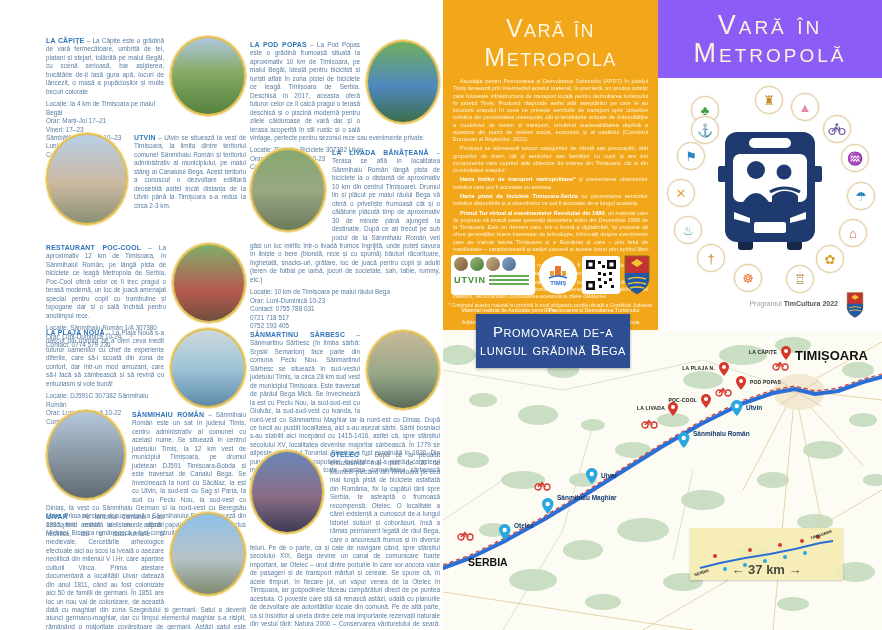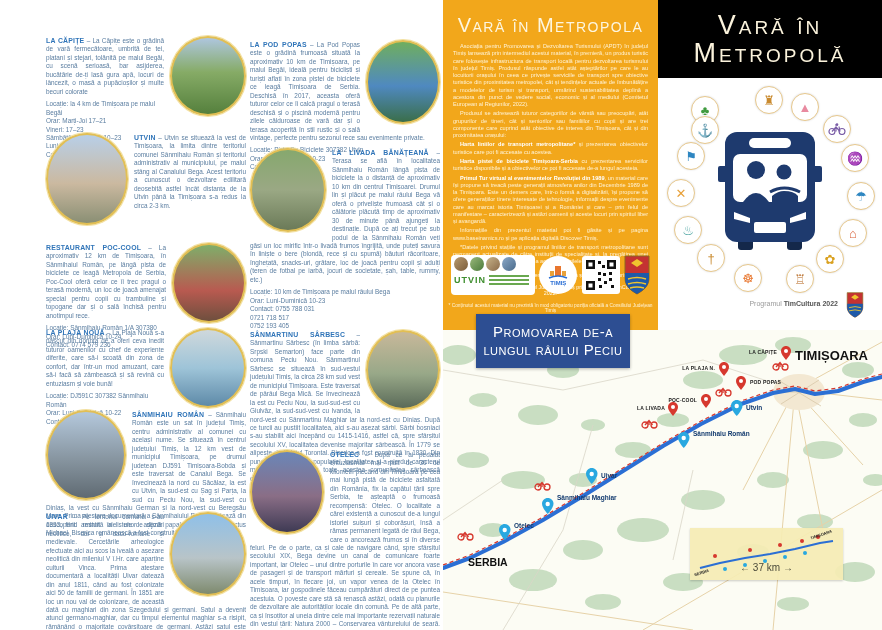--- a/index.html
+++ b/index.html
@@ -17,21 +17,21 @@
   .p-terrace{background:linear-gradient(180deg,#7fae6a 0%,#b85a50 60%,#6e4f3e 100%);}
   .p-pool{background:linear-gradient(180deg,#6fae5f 0%,#4f89c0 55%,#3a6e4a 100%);}
   .p-orchard{background:linear-gradient(180deg,#86a86e 0%,#9aa884 50%,#6b7a58 100%);}
   .p-river{background:linear-gradient(180deg,#cfd8dc 0%,#9ec4d8 50%,#5e8aa8 100%);}
   .p-lock{background:linear-gradient(180deg,#b4c8dc 0%,#8795a0 55%,#5f6a72 100%);}
   .p-uivar{background:linear-gradient(180deg,#8fc0e8 0%,#b8c4c8 55%,#7e8a6e 100%);}
   .p-pond{background:linear-gradient(180deg,#c8b89a 0%,#98a888 55%,#5a6a58 100%);}
   .p-dusk{background:linear-gradient(180deg,#6a86b8 0%,#8a6e86 55%,#3e3a54 100%);}
   
   #mid{position:absolute;left:443px;top:0;width:215px;height:330px;background:#f2a71b;}
-  #mid .title{margin-top:14px;text-align:center;font-variant:small-caps;font-size:20px;
+  #mid .title{margin-top:14px;text-align:center;font-variant:small-caps;font-size:25px;
       letter-spacing:1.5px;color:#fdf6e0;font-weight:500;}
   #mid .body{margin:6px 10px 0 10px;color:#fff3d6;font-size:5.6px;line-height:1.3;text-align:justify;}
   #mid .body p{margin:0 0 2px 0;text-indent:7px;}
   #mid .body b{color:#ffffff;}
   #mid .credits{margin:6px 12px 0 12px;color:#fff8e8;font-size:5.4px;text-align:center;white-space:pre-line;}
   #mid .footnote{position:absolute;left:0;right:0;top:303px;text-align:center;color:#fff3d6;font-size:4.8px;}
   .logos{position:absolute;left:8px;top:252px;width:199px;height:46px;display:flex;align-items:center;justify-content:space-between;}
   .logo-apdt{width:84px;height:40px;background:#fff;border-radius:4px;padding:2px 3px;box-sizing:border-box;}
   .logo-apdt .thumbs{display:flex;gap:2px;}
   .logo-apdt .thumbs span{width:14px;height:14px;border-radius:50%;display:inline-block;}
@@ -41,36 +41,36 @@
   .apdt-bars i{display:block;width:40px;height:2.5px;background:#69a84f;margin:1.5px 0;}
   .logo-timis{width:38px;height:38px;background:#fff;border-radius:50%;display:flex;flex-direction:column;
       align-items:center;justify-content:center;color:#2b6fd4;font-size:6px;font-weight:bold;}
   .logo-qr{width:38px;height:38px;background:#fff;border-radius:3px;display:flex;align-items:center;justify-content:center;}
   
   #ciclo{position:absolute;left:476px;top:314px;width:154px;height:54px;background:#2d4e92;
       color:#fff;display:flex;flex-direction:column;align-items:center;justify-content:center;
       font-variant:small-caps;font-size:15px;line-height:1.2;letter-spacing:.5px;box-shadow:0 1px 3px rgba(0,0,0,.3);}
   
   #right{position:absolute;left:658px;top:0;width:224px;height:330px;background:#fff;}
-  #right .head{position:absolute;left:0;top:0;width:224px;height:78px;background:#000000;
+  #right .head{position:absolute;left:0;top:0;width:224px;height:78px;background:#8b5cf6;
       display:flex;flex-direction:column;align-items:center;justify-content:center;}
   #right .head div{font-variant:small-caps;color:#fbf3dc;font-size:27px;line-height:1.05;letter-spacing:3px;}
   .icn{position:absolute;width:26px;height:26px;border-radius:50%;background:#fff;border:1px solid #e8c98e;
       box-shadow:0 0 2px rgba(0,0,0,.15);display:flex;align-items:center;justify-content:center;
       font-size:13px;line-height:1;}
   .program{position:absolute;left:30px;top:300px;width:150px;text-align:right;font-size:7px;color:#9a9a9a;}
   .program b{color:#555;}
   
   #map{position:absolute;left:443px;top:330px;width:439px;height:300px;background:#fcfcf4;overflow:hidden;}
   .pin-label-red{position:absolute;font-size:5px;font-weight:bold;color:#222;letter-spacing:.2px;}
   .pin-label-blue{position:absolute;font-size:6.5px;font-weight:bold;color:#123a6e;line-height:1.1;}
   .city{position:absolute;font-weight:800;color:#111;}
   .inset{position:absolute;left:247px;top:198px;width:153px;height:52px;background:rgba(245,236,180,.93);
       box-shadow:0 1px 2px rgba(0,0,0,.2);}
-  .inset .dist{position:absolute;left:0;right:0;top:34px;text-align:center;font-size:10px;font-weight:normal;color:#4a4a3a;}
+  .inset .dist{position:absolute;left:0;right:0;top:34px;text-align:center;font-size:13px;font-weight:bold;color:#4a4a3a;}
   .inset .endlab{position:absolute;font-size:4px;font-weight:bold;color:#222;transform:rotate(-18deg);}
 </style>
 </head>
 <body>
 
 <div id="page">
 
   <div class="block" style="left:46px;top:36px;width:200px;">
     <div class="photo ph-r p-field" style="width:72px;height:76px;"></div>
     <span class="bh">LA CĂPIȚE</span>
@@ -482,16 +482,16 @@
         </g>
       </svg>
       <div class="dist">← 37 km →</div>
       <div class="endlab" style="left:4px;top:42px;">SERBIA</div>
       <div class="endlab" style="left:120px;top:4px;">TIMIȘOARA</div>
     </div>
   </div>
 
   <div id="ciclo">
     <div>Promovarea de-a</div>
-    <div>lungul râului Peciu</div>
+    <div>lungul grădină Bega</div>
   </div>
 
 </div>
 
 </body></html>

